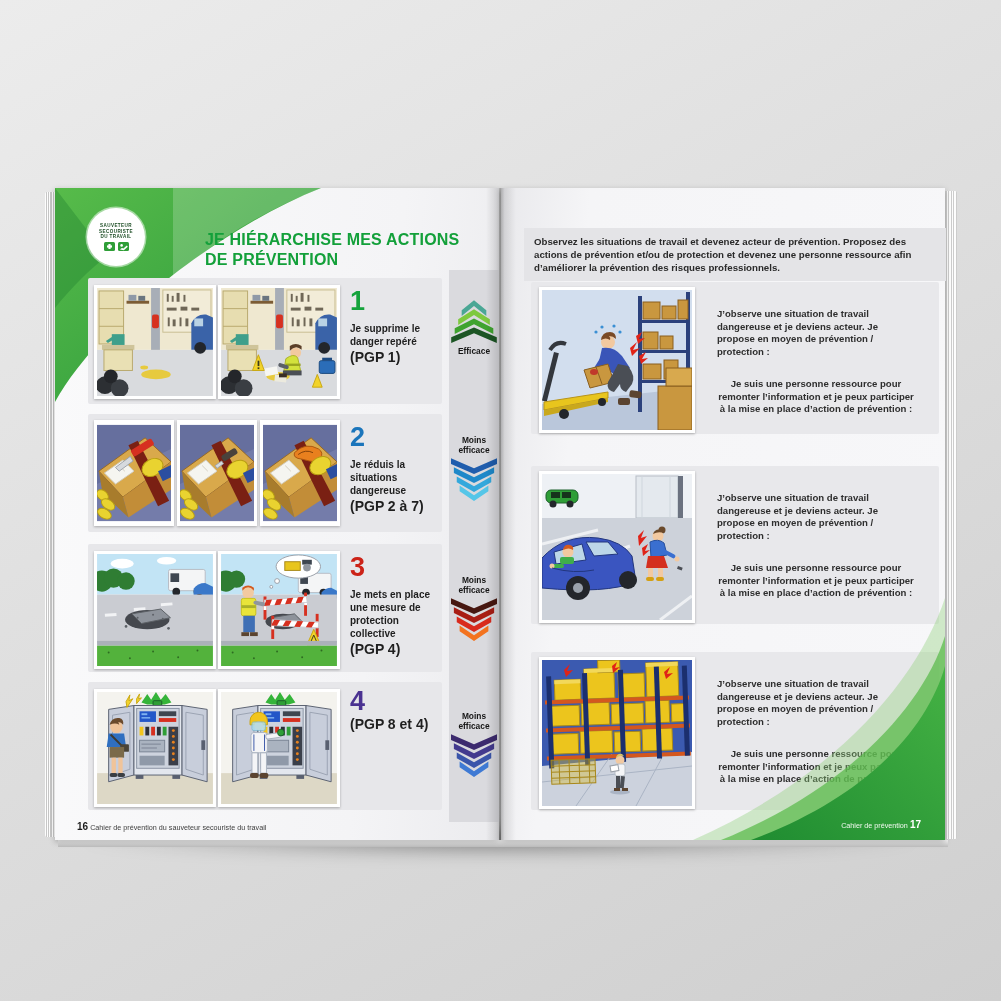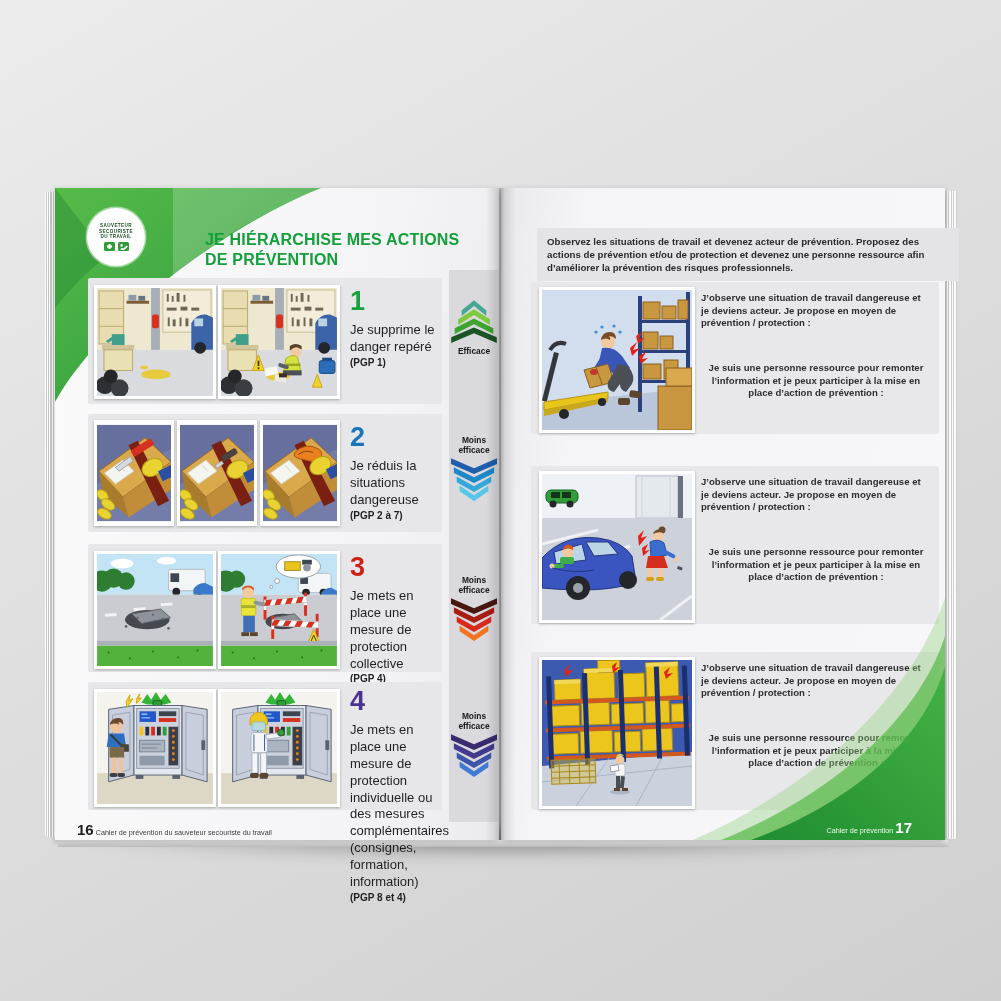--- a/index.html
+++ b/index.html
@@ -35,43 +35,43 @@
   
   .row{position:absolute;left:33px;width:354px;background:#e7e7ea;border-radius:2px;z-index:2;}
   .row1{top:90px;height:126px;}
   .row2{top:226px;height:118px;}
   .row3{top:356px;height:128px;}
   .row4{top:494px;height:128px;}
   .illus{position:absolute;background:#fff;padding:3px;box-shadow:0 1px 2.5px rgba(0,0,0,.28);}
   .illus svg{display:block;}
   .step-text{position:absolute;left:262px;top:10px;width:90px;}
   .step-num{font-size:27px;font-weight:bold;line-height:1;}
-  .step-label{font-size:13px;font-weight:normal;color:#1f1f1f;line-height:1.3;margin:7px 0 0 0;}
-  .step-pgp{font-size:10px;font-weight:bold;color:#1f1f1f;margin:1px 0 0 0;}
+  .step-label{font-size:10px;font-weight:bold;color:#1f1f1f;line-height:1.3;margin:7px 0 0 0;}
+  .step-pgp{font-size:14px;font-weight:bold;color:#1f1f1f;margin:1px 0 0 0;}
   
   .chev-strip{position:absolute;left:394px;top:82px;width:50px;height:552px;background:#dadade;z-index:2;}
   .rating{position:absolute;left:394px;width:50px;text-align:center;z-index:3;}
   .rating-label{font-size:8.4px;font-weight:bold;color:#161616;line-height:1.18;margin:2px 0;}
   .chevrons svg{display:block;margin:0 auto;}
   
   .pfoot{position:absolute;font-size:7.2px;color:#3c3c3c;z-index:6;}
-  .pfoot b{font-size:15px;color:#1c1c1c;}
+  .pfoot b{font-size:10px;color:#1c1c1c;}
   .pfoot-left{left:22px;top:633px;}
-  .pfoot-right{right:33px;top:631px;color:#f2f9f0;}
+  .pfoot-right{right:24px;top:631px;color:#f2f9f0;}
   .pfoot-right b{color:#ffffff;}
   
-  .intro{position:absolute;left:36px;top:40px;width:402px;background:#e4e4e7;padding:7px 10px;
+  .intro{position:absolute;left:23px;top:40px;width:402px;background:#e4e4e7;padding:7px 10px;
     font-size:9.7px;font-weight:bold;color:#2a2a2a;line-height:1.35;z-index:2;}
   .sit{position:absolute;left:30px;width:408px;background:#e8e8eb;border-radius:2px;z-index:2;}
   .sit1{top:94px;height:152px;}
   .sit2{top:278px;height:158px;}
   .sit3{top:464px;height:158px;}
   .sit .illus{left:8px;top:5px;}
   .sit-text{position:absolute;left:170px;top:0;width:230px;height:100%;}
-  .sit-text p{position:absolute;margin:0;font-size:9.6px;font-weight:bold;color:#2e2e2e;line-height:1.32;}
+  .sit-text p{position:absolute;margin:16px;font-size:9.6px;font-weight:bold;color:#2e2e2e;line-height:1.32;}
   .sit-text .p1{top:10px;}
   .sit-text .p2{top:80px;text-align:center;}
 </style>
 </head>
 <body>
 
 <div class="book-shadow"></div>
 <div class="edges-bottom"></div>
 <div class="edges-left"></div>
 <div class="edges-right"></div>
@@ -501,21 +501,20 @@
         <rect x="46" y="44" width="15" height="5" rx="2" fill="#f4f5f7" stroke="#aab3c0" transform="rotate(-8 46 44)"></rect>
         <circle cx="62" cy="42" r="3.5" fill="#2f9e37" stroke="#1c5e2a"></circle>
         <rect x="32" y="63" width="6" height="21" fill="#f4f5f7" stroke="#aab3c0"></rect>
           <rect x="41" y="63" width="6" height="21" fill="#f4f5f7" stroke="#aab3c0"></rect>
         <rect x="30" y="84" width="9" height="5" rx="2" fill="#5b4430"></rect>
           <rect x="40" y="84" width="9" height="5" rx="2" fill="#5b4430"></rect>
       </svg>
     </div>
     <div class="step-text" style="top:6px;">
       <div class="step-num" style="color: rgb(74, 50, 145);">4</div>
-      <p class="step-label">Je mets en place une mesure de protection individuelle ou des mesures complémentaires (consignes, formation, information)</p>
       <p class="step-pgp">(PGP 8 et 4)</p>
     </div>
   </section>
 
   <div class="rating" style="top:112px;">
     <div class="chevrons">
         <svg viewBox="0 0 56 54" width="46" height="45">
           <polygon points="13,12 28,0 43,12 43,19 28,7 13,19" fill="#4aa795"></polygon>
           <polygon points="8.75,23 28,11 47.25,23 47.25,30 28,18 8.75,30" fill="#7ec93e"></polygon>
           <polygon points="4.5,34 28,22 51.5,34 51.5,41 28,29 4.5,41" fill="#3fa32f"></polygon>

